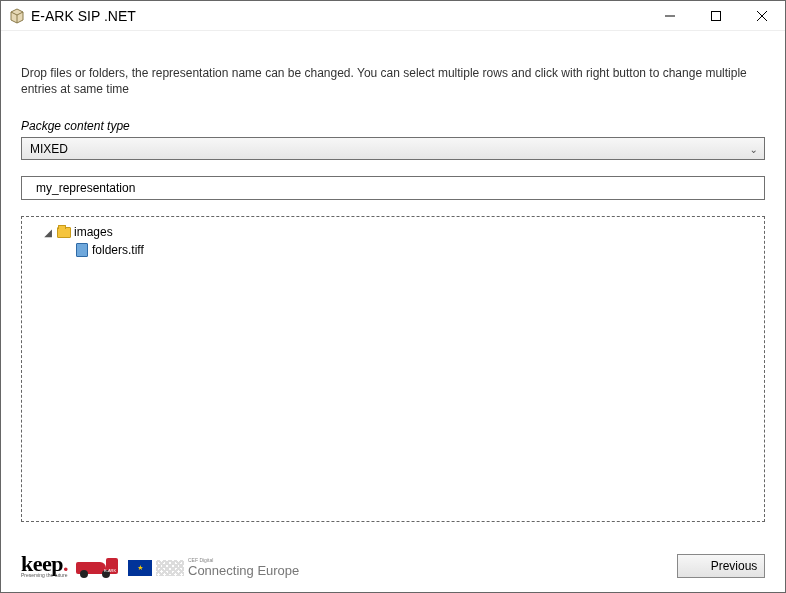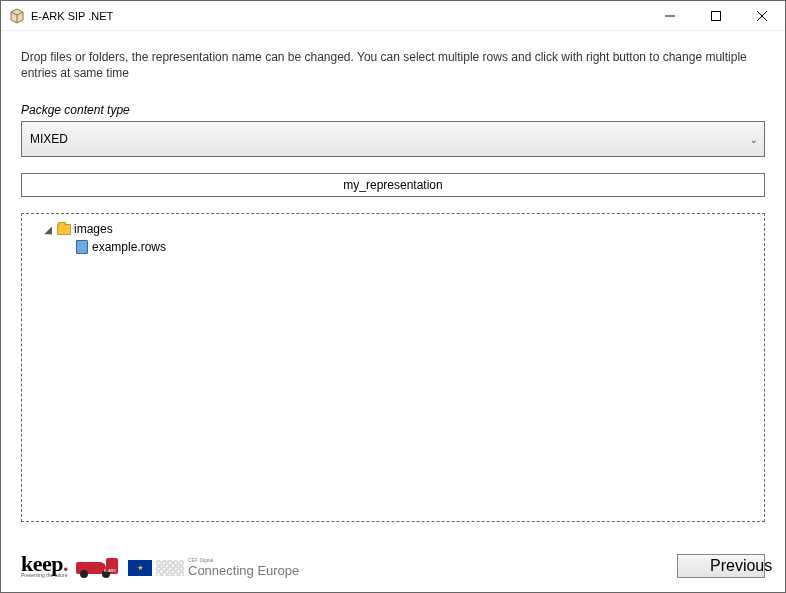--- a/index.html
+++ b/index.html
@@ -6,56 +6,56 @@
   html, body { margin: 0; padding: 0; font-family: "Segoe UI", Tahoma, sans-serif; font-size: 12px; color: #000; }
   .window {
     width: 786px; height: 593px; background: #fff; border: 1px solid #666;
     display: flex; flex-direction: column;
   }
   .titlebar {
     height: 30px; display: flex; align-items: center; padding: 0 0 0 8px;
     border-bottom: 1px solid #eee; background: #fff;
   }
   .titlebar .appicon { width:16px; height:16px; margin-right:6px; display:flex; align-items:center; justify-content:center; }
-  .titlebar .title { flex:0 0 auto; font-size:11px;text-align:right; }
+  .titlebar .title { flex:0 0 auto; font-size:14px;text-align:right; }
   .titlebar .spacer { flex:1; }
   .winbtn { width:46px; height:30px; display:flex; align-items:center; justify-content:center; }
   .winbtn svg { display:block; }
   .content { flex:1; padding: 18px 20px 12px 20px; display:flex; flex-direction:column; }
   h1 { font-size: 24px; font-weight: 700; margin: 8px 0 4px 0; }
-  .subtitle { font-size: 12px; color:#333; margin-bottom: 22px; line-height:1.35; }
+  .subtitle { font-size: 12px; color:#333; margin-bottom: 22px; line-height:1.35;margin-top:16px; }
   .field-label { font-size:12px; margin-bottom:4px;font-style:italic; }
   .select {
-    width:100%; height:36px; border:1px solid #707070;
+    width:100%; height:23px; border:1px solid #707070;
     background: linear-gradient(#f7f7f7,#e6e6e6);
     display:flex; align-items:center; padding:0 8px; position:relative; margin-bottom:16px;
     font-size:12px;
   }
   .select .chev { position:absolute; right:6px; top:50%; transform:translateY(-50%); font-size:10px; color:#555; }
   .textinput {
     width:100%; height:24px; border:1px solid #707070; background:#fff;
-    padding:0 6px; font-family:inherit; font-size:12px; margin-bottom:16px;text-align:center;
+    padding:0 14px; font-family:inherit; font-size:12px; margin-bottom:16px;
   }
   .listbox {
     flex:1; border:1px dashed #666; background:#fff; padding:6px 4px; overflow:auto;
     margin-bottom:12px; min-height:200px;
   }
   .tree-row { display:flex; align-items:center; height:18px; font-size:12px; white-space:nowrap; }
   .tree-indent { display:inline-block; width:16px; }
   .tree-toggle { width:12px; height:12px; display:inline-flex; align-items:center; justify-content:center; margin-right:2px; color:#555; font-size:10px;}
   .tree-icon { width:16px; height:16px; display:inline-flex; align-items:center; justify-content:center; margin-right:2px; }
   .folder-icon { width:14px; height:11px; background:#f5c43c; border:1px solid #c79a1a; border-radius:1px; position:relative; }
   .folder-icon::before { content:""; position:absolute; top:-3px; left:0; width:6px; height:3px; background:#f5c43c; border:1px solid #c79a1a; border-bottom:none; border-radius:1px 1px 0 0;}
   .file-icon { width:12px; height:14px; background:#6fa8dc; border:1px solid #2f6aa6; border-radius:1px; position:relative; }
   .file-icon::after { content:""; position:absolute; right:-1px; top:-1px; width:0; height:0; }
   .footer { display:flex; align-items:flex-end; padding:8px 20px 14px 20px; border-top:0; gap:5px; }
   .footer .logos { display:flex; align-items:flex-end; gap:8px; flex:1; }
   .btn {
     width:88px; height:24px; border:1px solid #888; background:linear-gradient(#f7f7f7,#e3e3e3);
-    font-family:inherit; font-size:16px; cursor:pointer;padding-left:32px;
+    font-family:inherit; font-size:12px; cursor:pointer;padding-left:32px;
   }
   .keep-logo { font-family: Georgia, "Times New Roman", serif; font-weight:900; font-size:22px; letter-spacing:-0.5px; line-height:0.9; }
   .keep-logo .dot { color:#c82333; }
   .keep-sub { font-size:5px; color:#555; letter-spacing:0; margin-top:-2px; }
   .truck { width:44px; height:22px; position:relative; }
   .truck .body { position:absolute; left:0; bottom:4px; width:30px; height:12px; background:#c82333; border-radius:2px 6px 2px 2px; }
   .truck .cab { position:absolute; right:2px; bottom:4px; width:12px; height:16px; background:#c82333; border-radius:2px; }
   .truck .wheel { position:absolute; bottom:0; width:8px; height:8px; background:#222; border-radius:50%; }
   .truck .w1 { left:4px; } .truck .w2 { left:26px; }
   .truck .eark { position:absolute; bottom:5px; left:24px; width:20px; font-size:4px; text-align:center; color: #fff;}
@@ -126,21 +126,21 @@
         <span>images</span>
       </div>
 
       <div class="tree-row">
         <span class="tree-indent"></span>
           <span class="tree-indent"></span>
           <span class="tree-indent"></span>
         <span class="tree-icon">
             <span class="file-icon"></span>
           </span>
-        <span>example.rows</span>
+        <span>folders.tiff</span>
       </div>
 
 
     </div>
   </div>
 
   <div class="footer">
     <div class="logos">
       <div>
         <div class="keep-logo"><span>keep</span><span class="dot">.</span></div>

